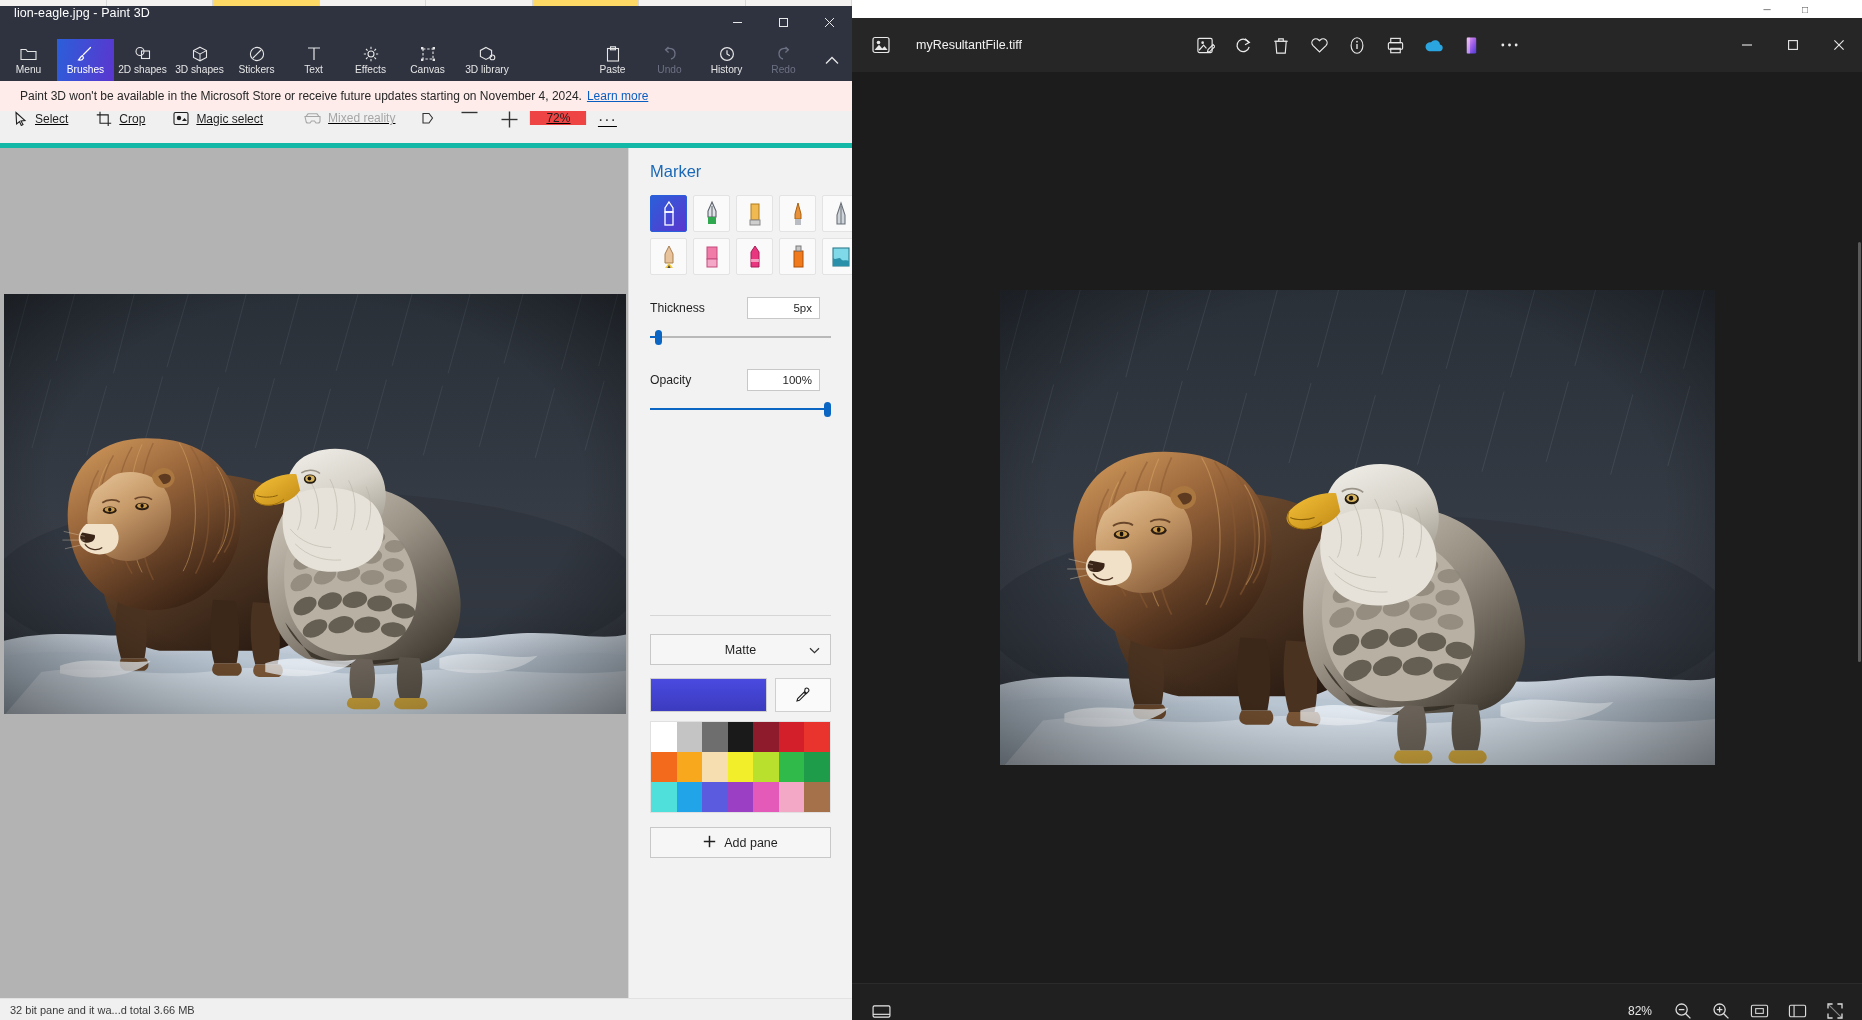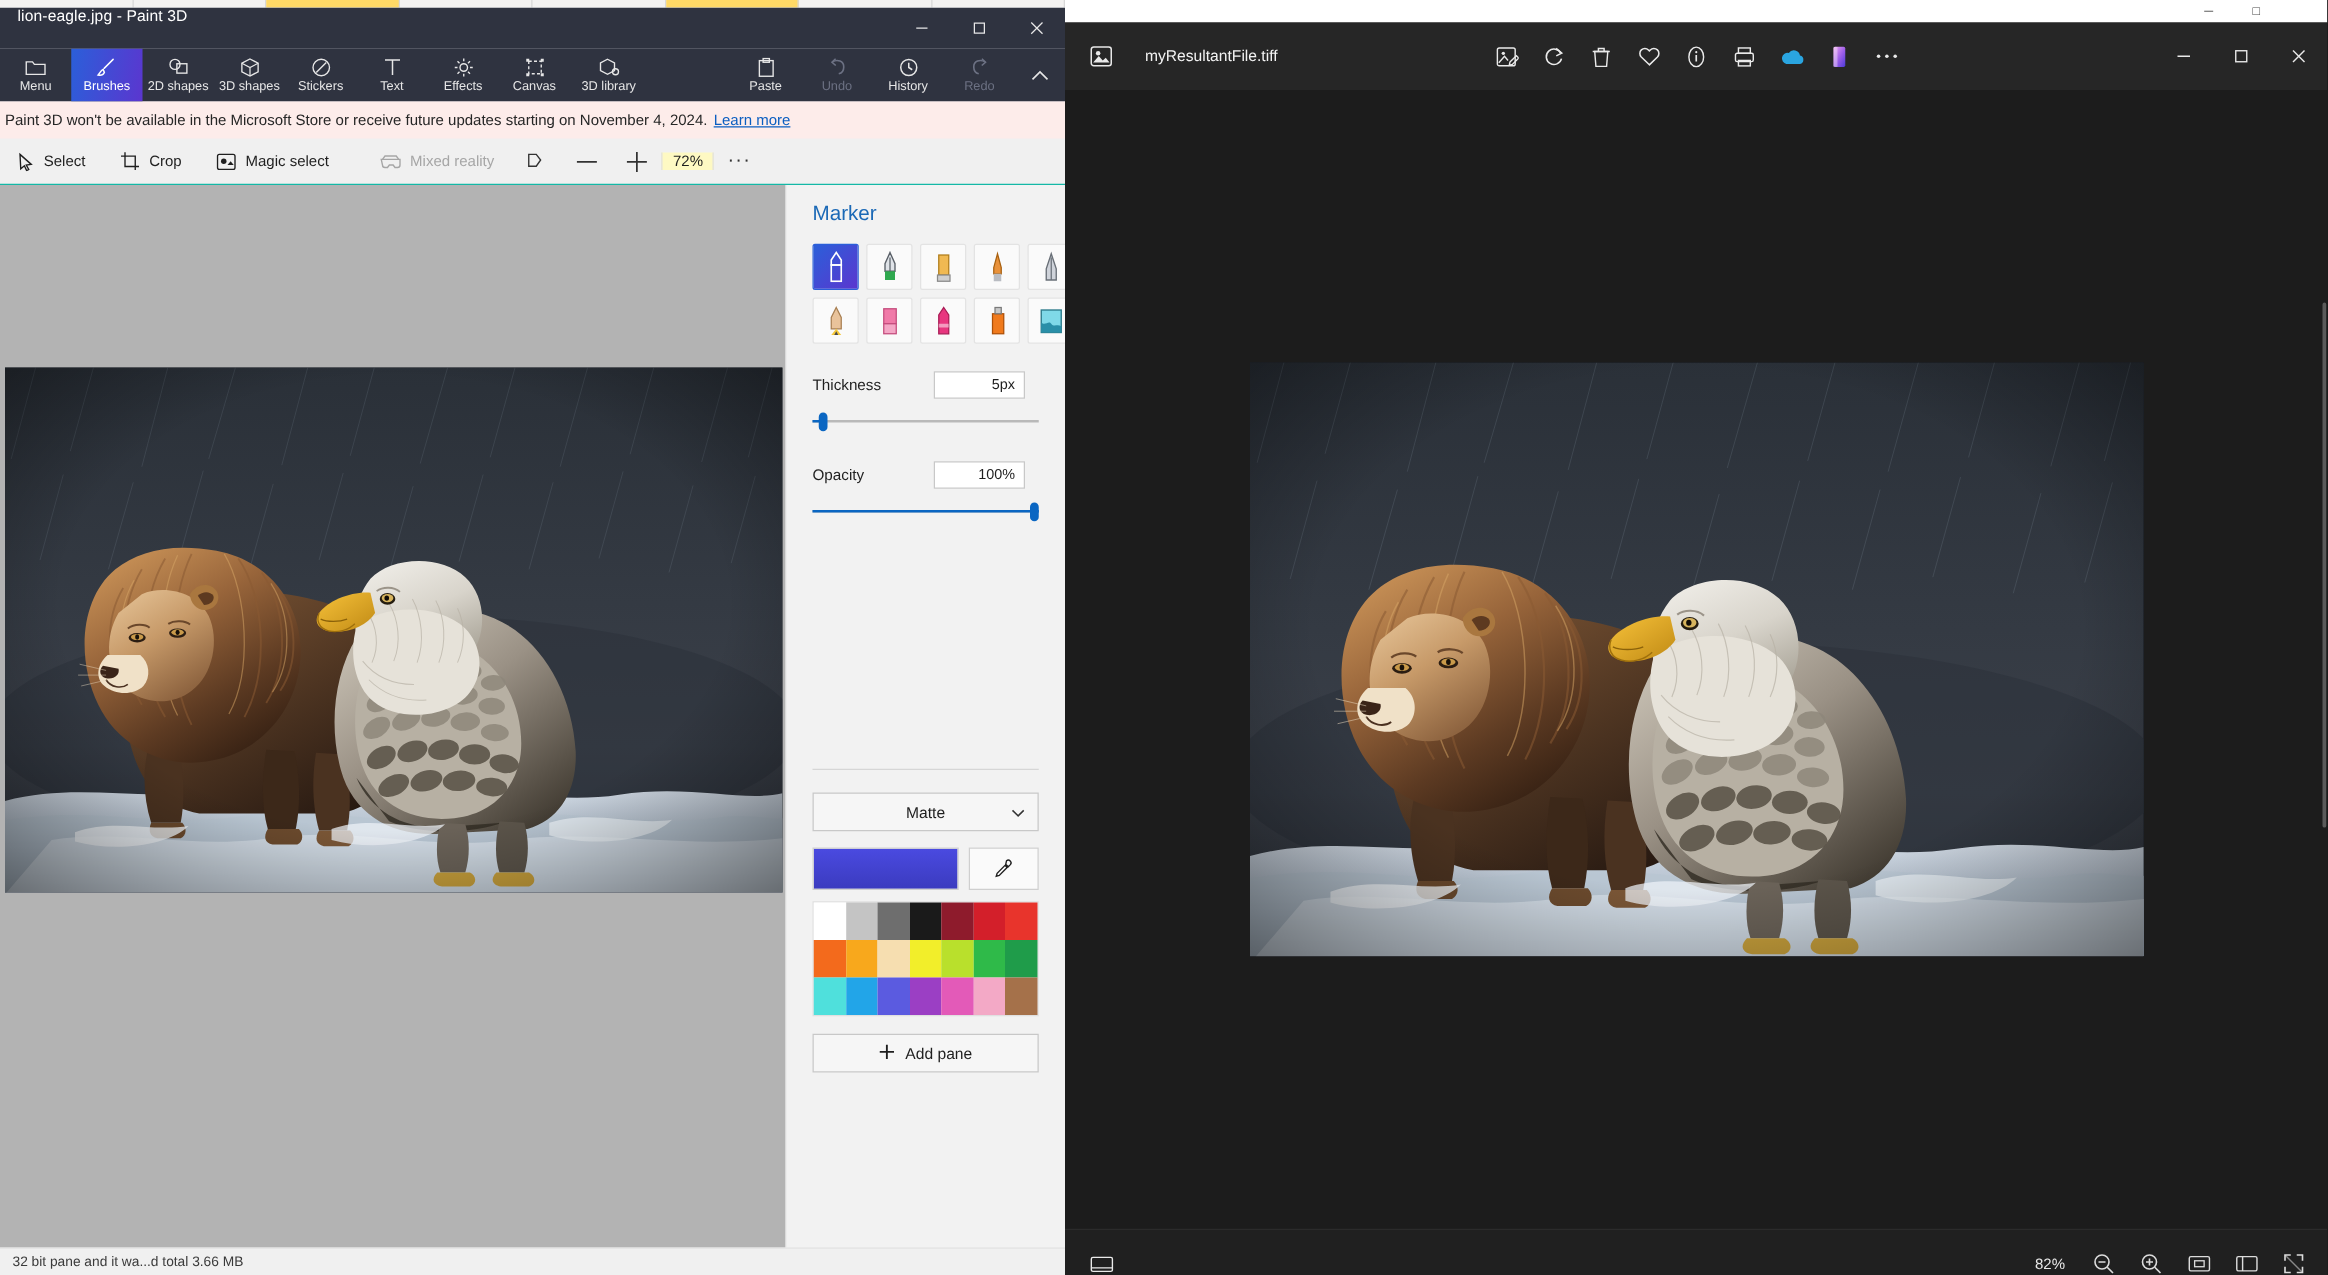--- a/index.html
+++ b/index.html
@@ -61,46 +61,47 @@
   .rb-spacer { flex: 1; }
   .rb-chevron {
     width: 40px; display: flex; align-items: center; justify-content: center;
     color: #e6e6e6;
   }
 
   
   .p3-banner {
     height: 30px; background: #fdecea;
     display: flex; align-items: center;
-    font-size: 12px; color: #262626; padding-left: 4px;
+    font-size: 12px; color: #262626; padding-left: 20px;
   }
   .p3-banner a { color: #0b5ec1; margin-left: 5px; }
 
   
   .p3-tools {
     height: 37px; background: #f0f0f0;
-    display: flex; align-items: center;
-    border-bottom: 1px solid #14b8a6;
+    display: flex; align-items: flex-start;
+    border-bottom: 5px solid #14b8a6;
     position: relative;
+    text-decoration: underline;
   }
   .tl-item {
     display: flex; align-items: center; gap: 7px;
     padding: 0 14px; font-size: 12px; color: #1f1f1f;
   }
   .tl-item.dim { color: #a6a6a6; }
   .tl-ico { display: flex; align-items: center; }
   .tl-sep { width: 1px; background: #dcdcdc; margin: 7px 6px; }
   .tl-btn {
     width: 40px; display: flex; align-items: center; justify-content: center;
     color: #333;
   }
   .tl-zoom {
-    width: 42px; display: flex; align-items: center; justify-content: center;
+    width: 58px; display: flex; align-items: center; justify-content: center;
     font-size: 12px; color: #1f1f1f;
-    background: #fef9c3; border-left: 1px solid #e0e0e0; border-right: 1px solid #e0e0e0;
+    background: #ef4444; border-left: 1px solid #e0e0e0; border-right: 1px solid #e0e0e0;
   }
   .tl-more {
     width: 40px; display: flex; align-items: center; justify-content: center;
     font-size: 16px; color: #333; letter-spacing: 1px;
   }
 
   
   .p3-body { display: flex; height: 874px; }
   .p3-canvaswrap {
     position: relative;

